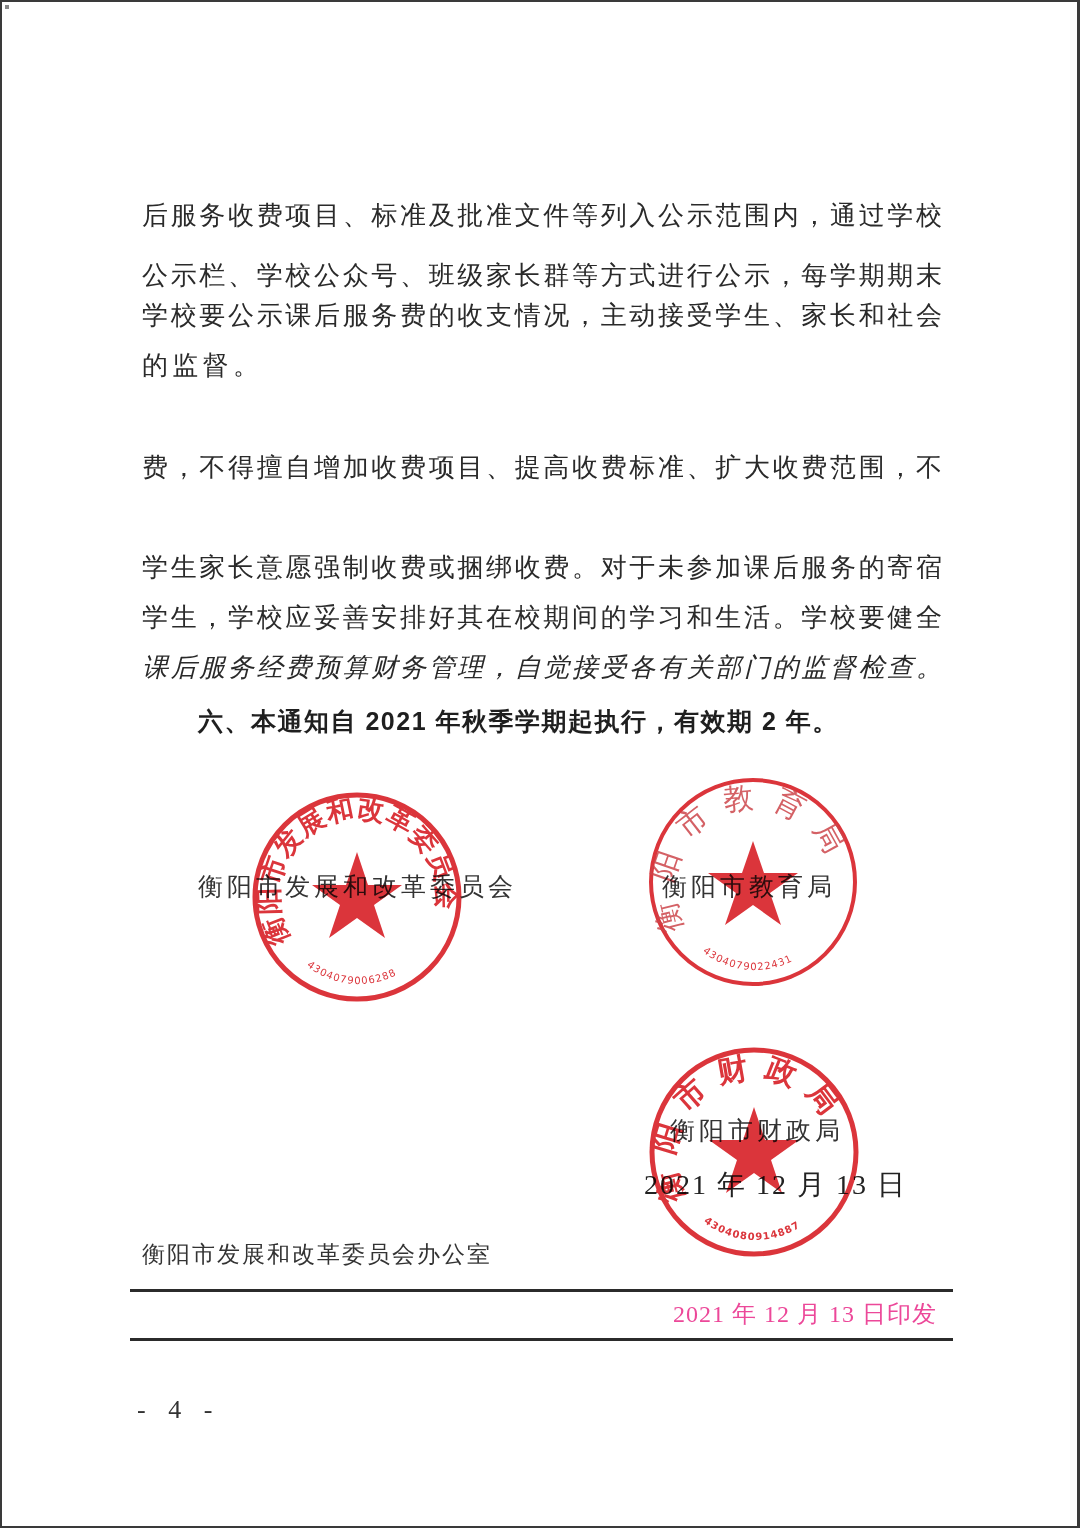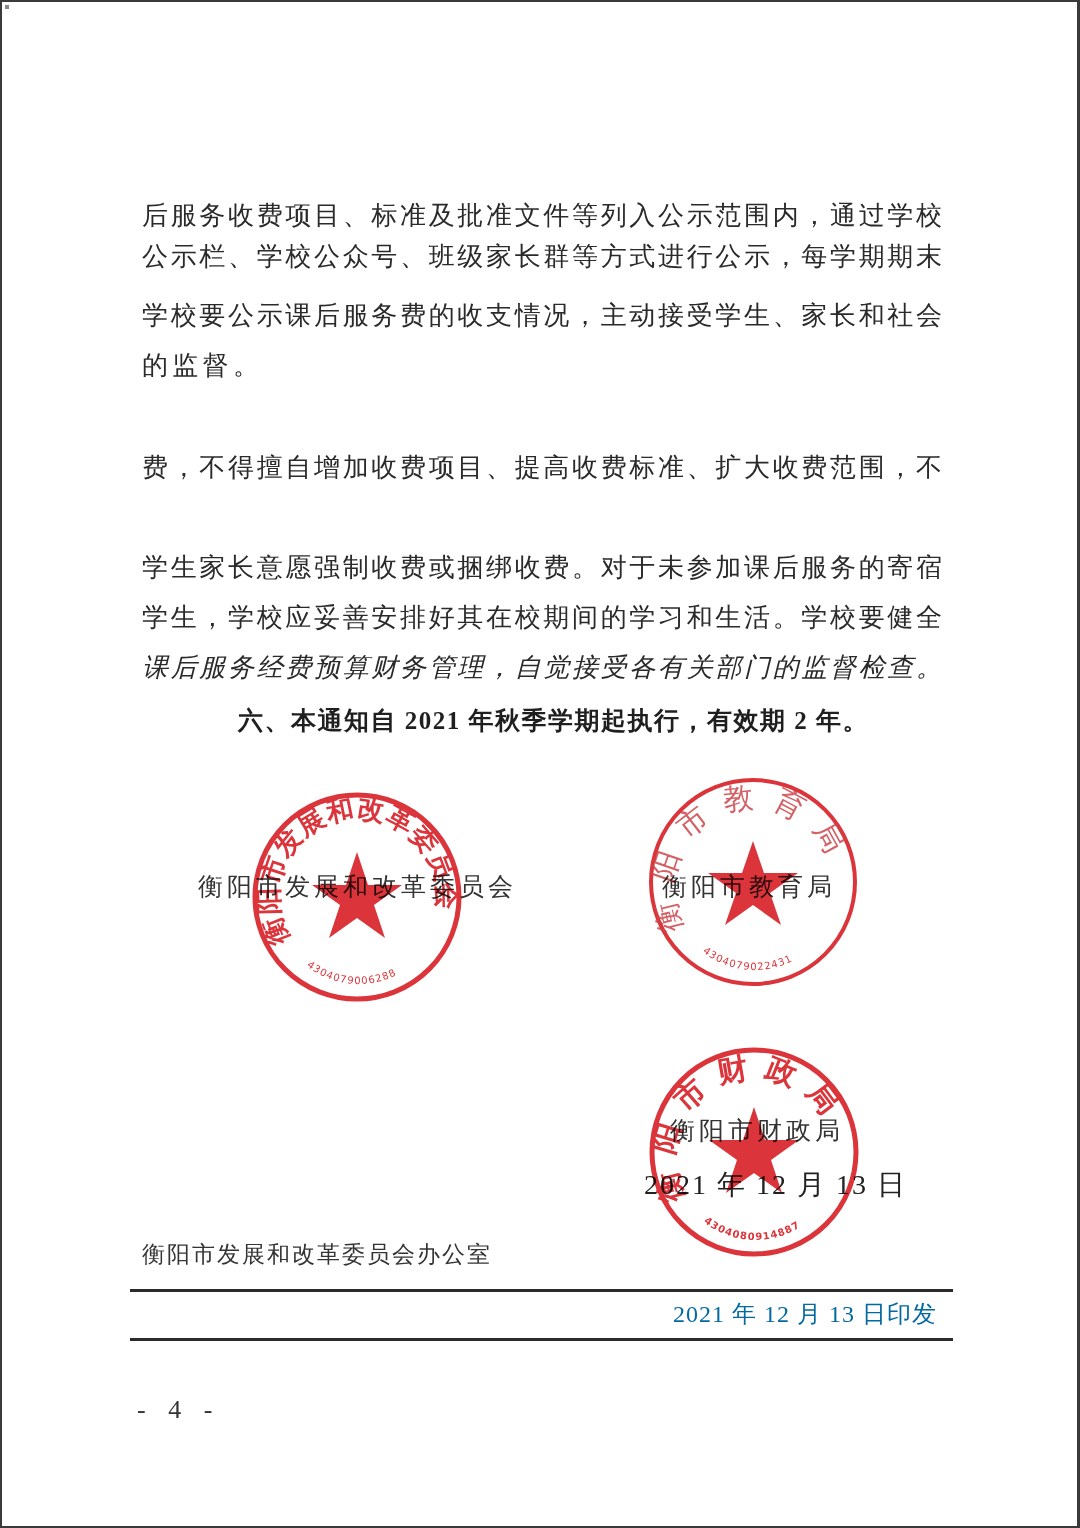--- a/index.html
+++ b/index.html
@@ -12,60 +12,60 @@
   .line {
     position: absolute; left: 140px; width: 800px; height: 50px;
     font-family: "DejaVu Serif", "Liberation Serif", serif;
     font-size: 26px; line-height: 50px; color: #2a2a2a;
     letter-spacing: 4.3px; white-space: nowrap; overflow: visible;
   }
   .line.justify { text-align: justify; text-align-last: justify; letter-spacing: 0; }
   .bold-num { font-family: "DejaVu Sans", sans-serif; font-weight: bold; font-size: 27px; letter-spacing: 0; color: #1a1a1a; }
   .heading-line {
     position: absolute; left: 196px; top: 694px; height: 50px;
-    font-family: Liberation Serif, serif; font-weight: bold;
-    font-size: 25px; line-height: 50px; color: #1f1f1f; letter-spacing: 1.5px; white-space: nowrap; margin-left: 40px;
+    font-family: Liberation Sans, sans-serif; font-weight: bold;
+    font-size: 25px; line-height: 50px; color: #1f1f1f; letter-spacing: 1.5px; white-space: nowrap;
   }
   .sig {
     position: absolute; font-family: "DejaVu Serif", "Liberation Serif", serif;
     font-size: 25px; line-height: 32px; color: #333; letter-spacing: 4px; white-space: nowrap;
   }
   .date-sig {
     position: absolute; font-family: "Liberation Serif", "DejaVu Serif", serif;
     font-size: 28px; line-height: 34px; color: #222; letter-spacing: 2px; white-space: nowrap;
   }
   .stamp {
     position: absolute; width: 214px; height: 214px; mix-blend-mode: multiply; opacity: 0.92;
   }
   .stamp svg { width: 100%; height: 100%; display: block; }
   .rule { position: absolute; left: 128px; width: 823px; height: 3px; background: #2b2b2b; }
   .footer-left {
     position: absolute; left: 140px; top: 1236px; font-family: Liberation Sans, sans-serif;
     font-size: 23px; line-height: 32px; color: #333; letter-spacing: 2px; white-space: nowrap;
   }
   .footer-right {
     position: absolute; right: 140px; top: 1296px; font-family: "Liberation Serif", "DejaVu Serif", serif;
-    font-size: 24px; line-height: 32px; color: #0369a1; letter-spacing: 1px; white-space: nowrap;
+    font-size: 24px; line-height: 32px; color: #ec4899; letter-spacing: 1px; white-space: nowrap;
   }
   .page-num {
     position: absolute; left: 135px; top: 1392px; font-family: "Liberation Serif", "DejaVu Serif", serif;
     font-size: 26px; line-height: 32px; color: #333; letter-spacing: 8px; white-space: nowrap;
   }
   .top-mark {
     position: absolute; left: 3px; top: 3px; width: 4px; height: 4px; background: #888;
   }
 </style>
 </head>
 <body>
 
 <div class="page">
   <div class="top-mark"></div>
 
   <div class="line justify" style="top:188px;">后服务收费项目、标准及批准文件等列入公示范围内，通过学校</div>
-  <div class="line justify" style="top:231px;font-family:Liberation Mono, monospace;">公示栏、学校公众号、班级家长群等方式进行公示，每学期期末</div>
+  <div class="line justify" style="top:248px;">公示栏、学校公众号、班级家长群等方式进行公示，每学期期末</div>
   <div class="line justify" style="top:288px;">学校要公示课后服务费的收支情况，主动接受学生、家长和社会</div>
   <div class="line" style="top:338px;">的监督。</div>
 
   <div class="line justify" style="top:440px;">费，不得擅自增加收费项目、提高收费标准、扩大收费范围，不</div>
   <div class="line justify" style="top:540px;">学生家长意愿强制收费或捆绑收费。对于未参加课后服务的寄宿</div>
   <div class="line justify" style="top:590px;">学生，学校应妥善安排好其在校期间的学习和生活。学校要健全</div>
   <div class="line justify" style="top:640px;font-style:italic;">课后服务经费预算财务管理，自觉接受各有关部门的监督检查。</div>
 
   <div class="heading-line">六、本通知自 2021 年秋季学期起执行，有效期 2 年。</div>
 

